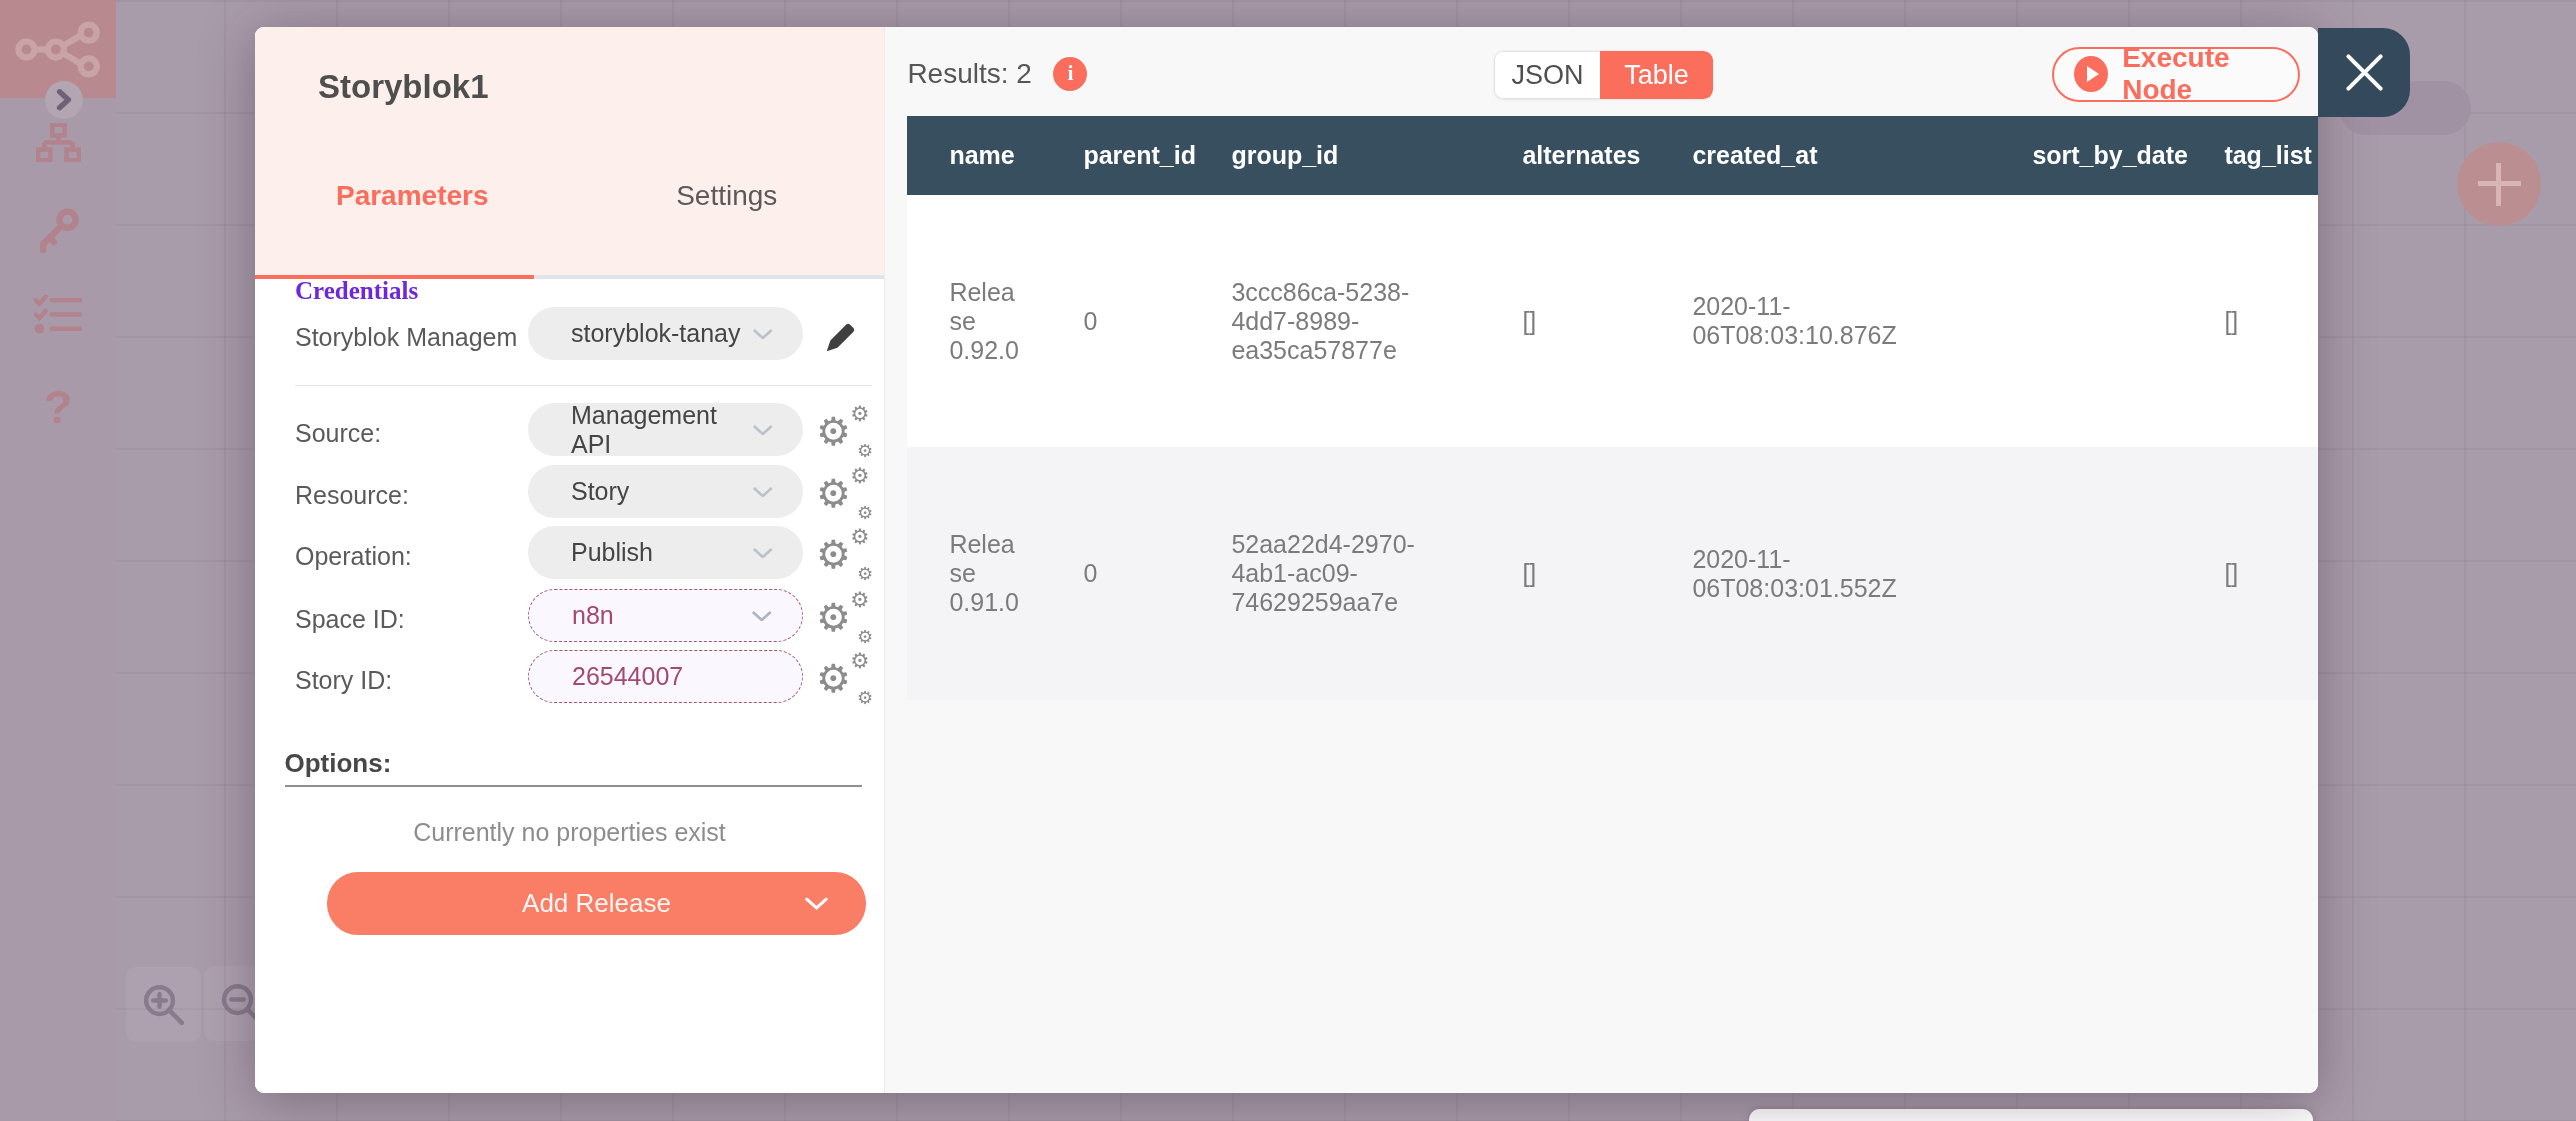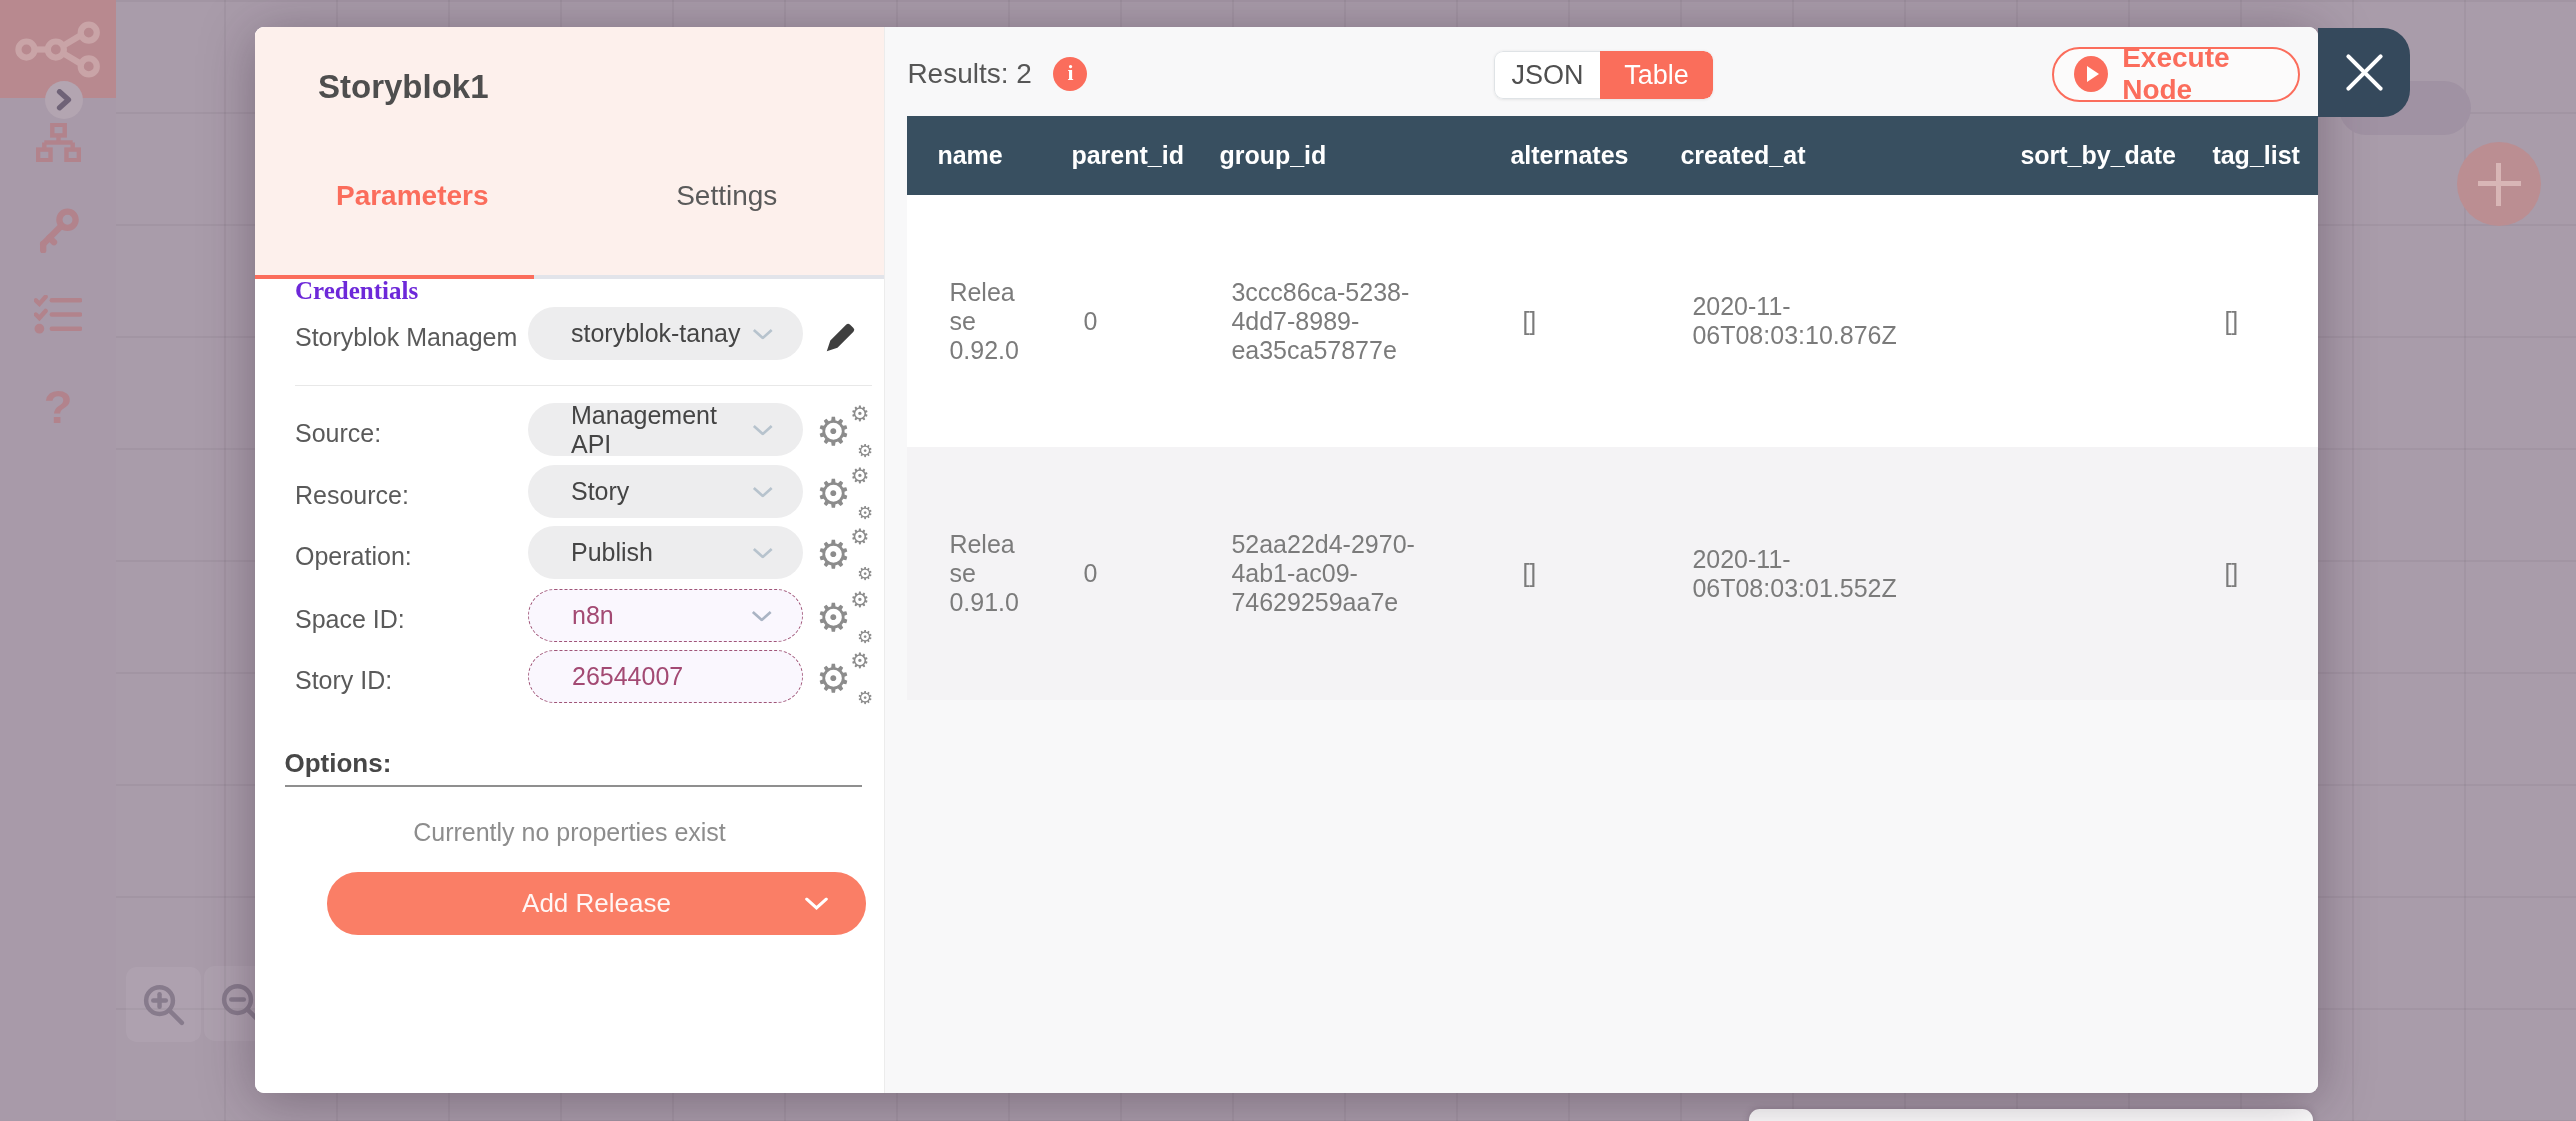--- a/index.html
+++ b/index.html
@@ -105,21 +105,21 @@
     align-items:center; padding-left:19.7px; gap:14.3px; }
   .play-circle { width:36px; height:36px; border-radius:50%; background:#fb6d5c;
     display:flex; align-items:center; justify-content:center; }
   .play-circle::after { content:""; margin-left:3.6px; border-left:12.5px solid #fff;
     border-top:8px solid transparent; border-bottom:8px solid transparent; }
   .execute-label { font-size:28px; font-weight:600; color:#fb6d5c; }
 
   .table-wrap { position:absolute; left:22.4px; top:89px; width:1412px; overflow:hidden; }
   table.results { border-collapse:collapse; table-layout:fixed; width:1543px; }
   table.results th { height:79px; background:#384f60; color:#ffffff; font-size:25px;
-    font-weight:700; text-align:left; padding-left:30px; white-space:nowrap; }
+    font-weight:700; text-align:left; padding-left:42px; white-space:nowrap; }
   table.results td { font-size:25px; color:#7b7b7b; text-align:left; vertical-align:middle;
     padding:0 14.3px 0 42px; overflow-wrap:break-word; }
   table.results tbody tr:nth-child(1) { background:#ffffff; height:252px; }
   table.results tbody tr:nth-child(2) { background:#f4f3f5; height:253px; }
 
   
   .close-btn { position:absolute; left:2318px; top:28px; width:92px; height:89px;
     background:#35495c; border-radius:0 27px 27px 0; display:flex; align-items:center;
     justify-content:center; z-index:6; }
 

